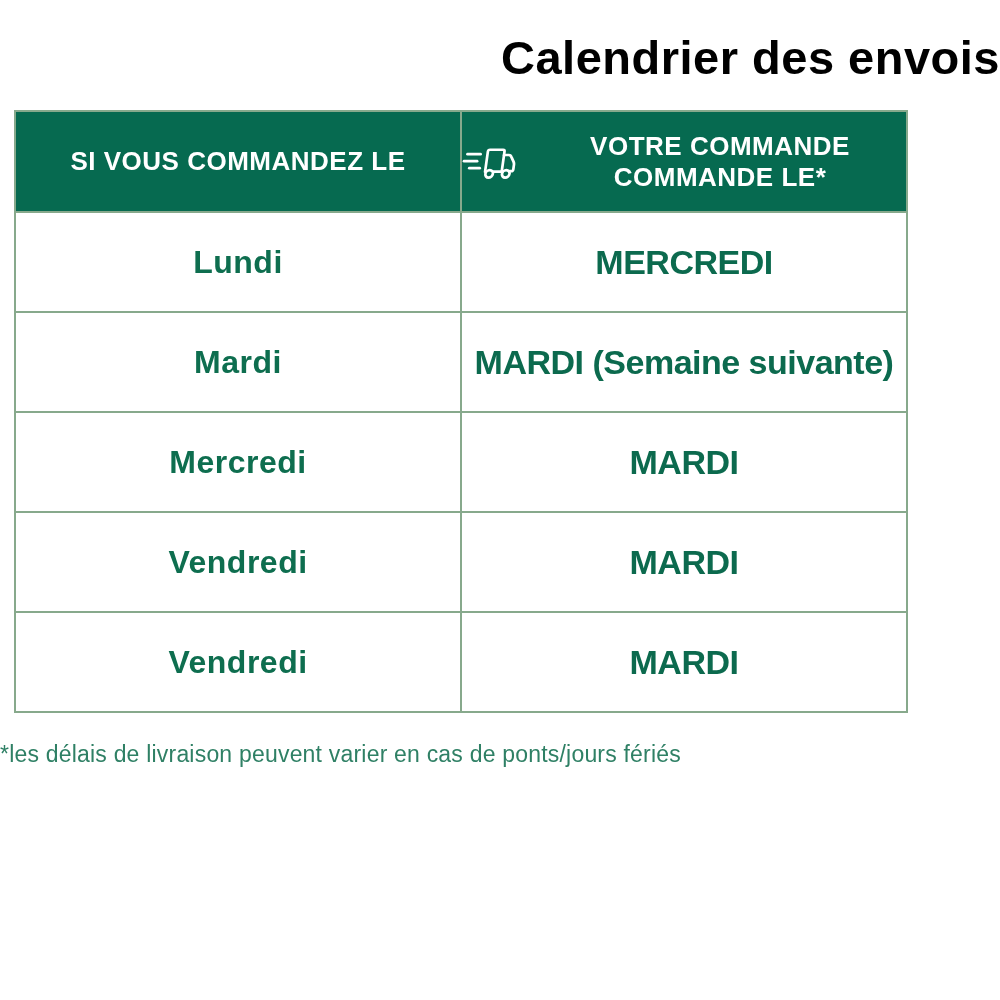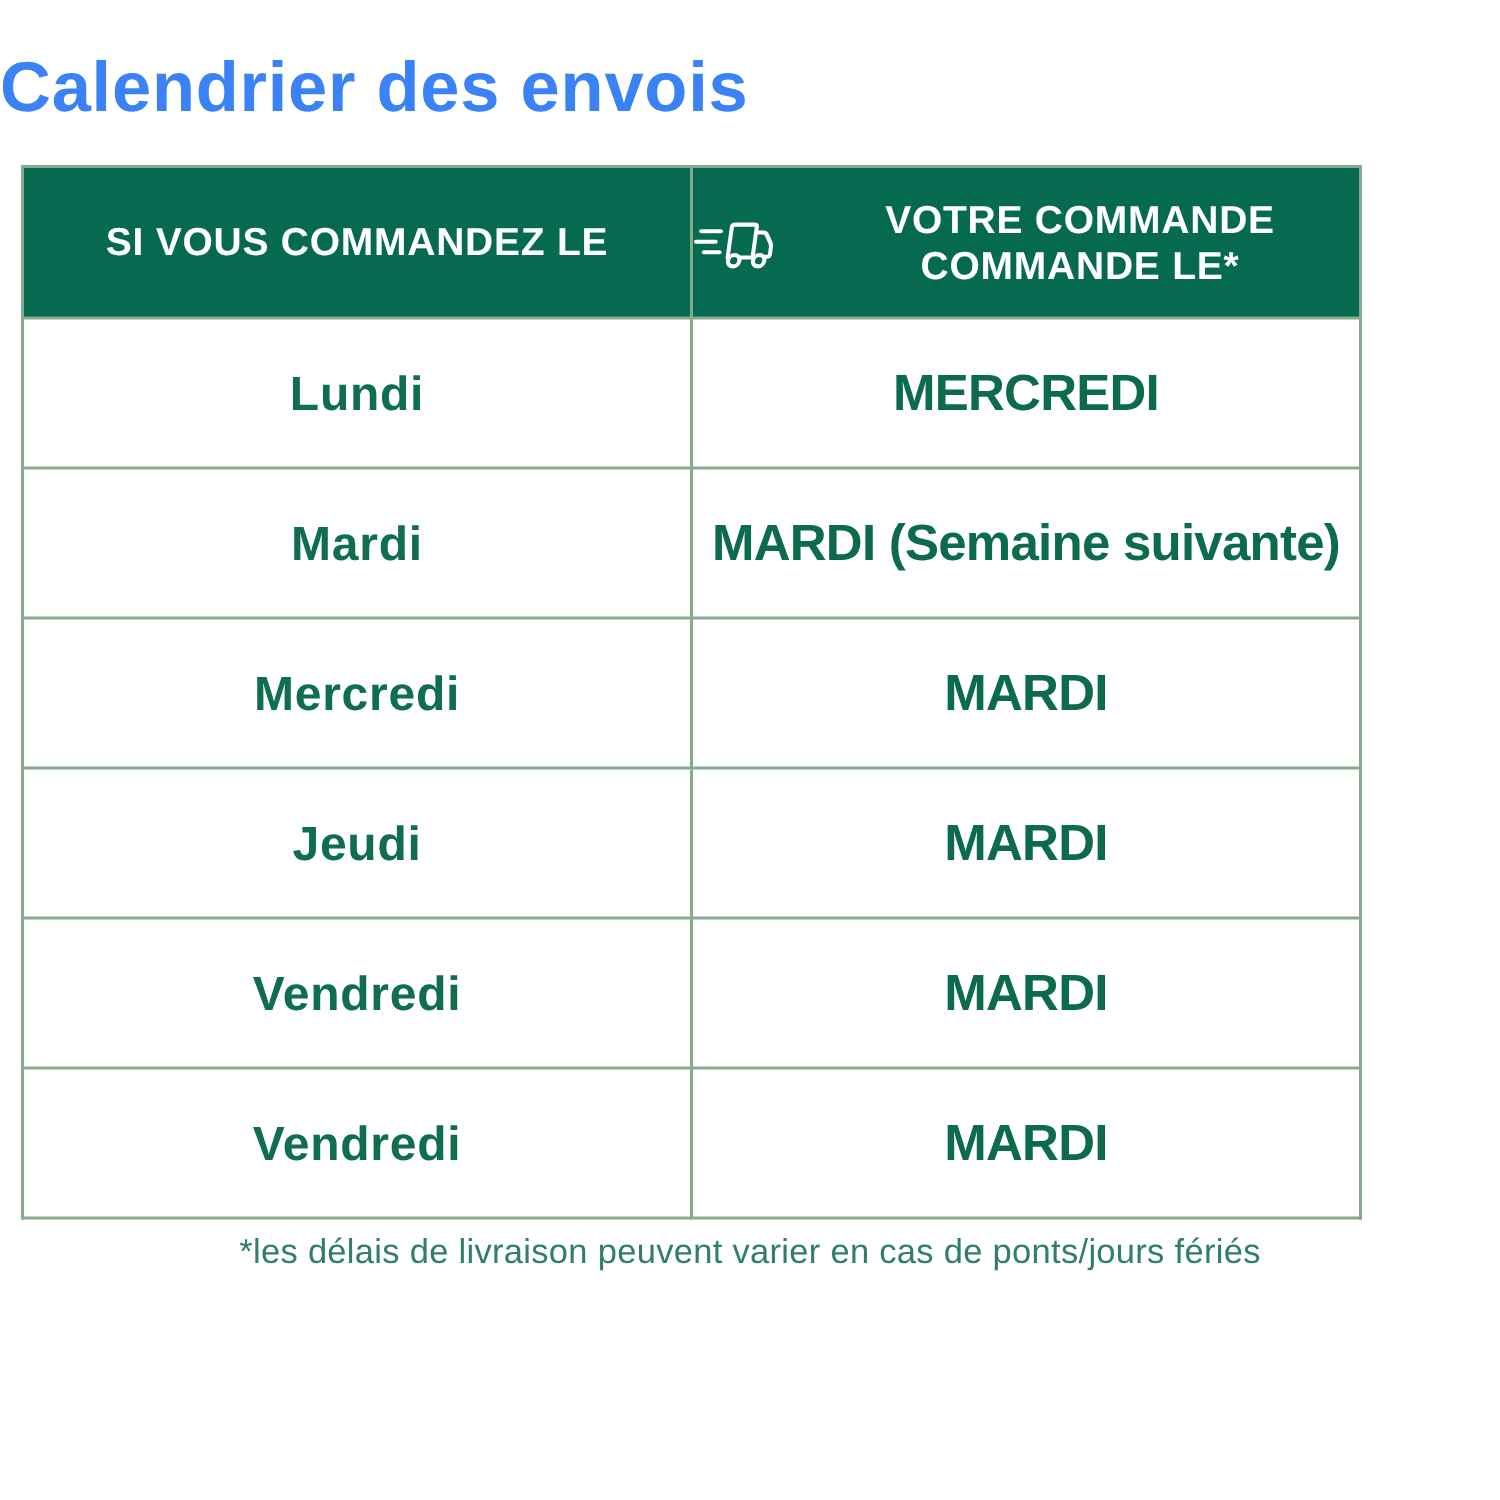--- a/index.html
+++ b/index.html
@@ -6,25 +6,25 @@
     margin: 0;
     padding: 0;
     width: 1000px;
     height: 1000px;
     background: #ffffff;
     font-family: "Liberation Sans", sans-serif;
     overflow: hidden;
   }
   .page-title {
     margin: 30px 0 0 0;
-    text-align: left;
+    text-align: right;
     font-size: 47px;
     font-weight: 700;
     letter-spacing: 0.5px;
-    color: #3b82f6;
+    color: #000000;
   }
   table.shipping-table {
     border-collapse: collapse;
     table-layout: fixed;
     width: 894px;
     margin: 25px 0 0 14px;
   }
   table.shipping-table th,
   table.shipping-table td {
     border: 2px solid #87a98c;
@@ -61,22 +61,21 @@
     font-weight: 700;
     letter-spacing: 0.5px;
   }
   td.ship-cell {
     color: #0c6a4e;
     font-size: 34px;
     font-weight: 800;
     letter-spacing: -0.5px;
   }
   .footnote {
-    margin-top: 8px;
-    text-align: center;
+    margin-top: 28px;
     font-size: 23px;
     font-weight: 400;
     color: #2f8065;
     letter-spacing: 0.2px;
   }
 </style>
 </head>
 <body>
 
 <h1 class="page-title">Calendrier des envois</h1>
@@ -117,24 +116,20 @@
     </tr>
     <tr>
       <td class="day-cell">Mardi</td>
       <td class="ship-cell">MARDI (Semaine suivante)</td>
     </tr>
     <tr>
       <td class="day-cell">Mercredi</td>
       <td class="ship-cell">MARDI</td>
     </tr>
     <tr>
-      <td class="day-cell">Jeudi</td>
-      <td class="ship-cell">MARDI</td>
-    </tr>
-    <tr>
       <td class="day-cell">Vendredi</td>
       <td class="ship-cell">MARDI</td>
     </tr>
     <tr>
       <td class="day-cell">Vendredi</td>
       <td class="ship-cell">MARDI</td>
     </tr>
   </tbody>
 </table>
 

